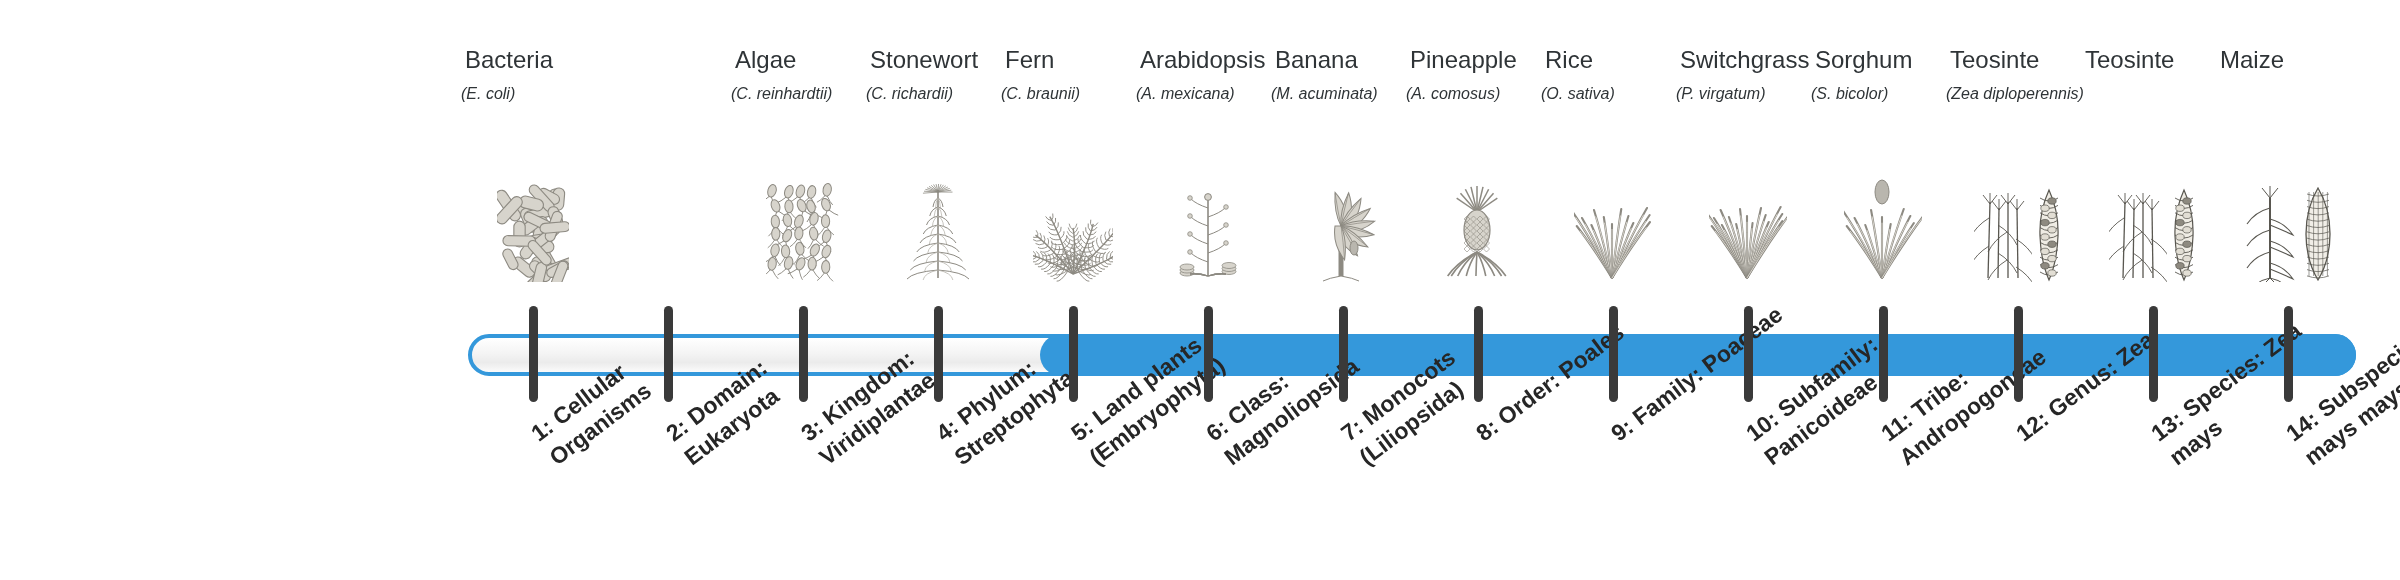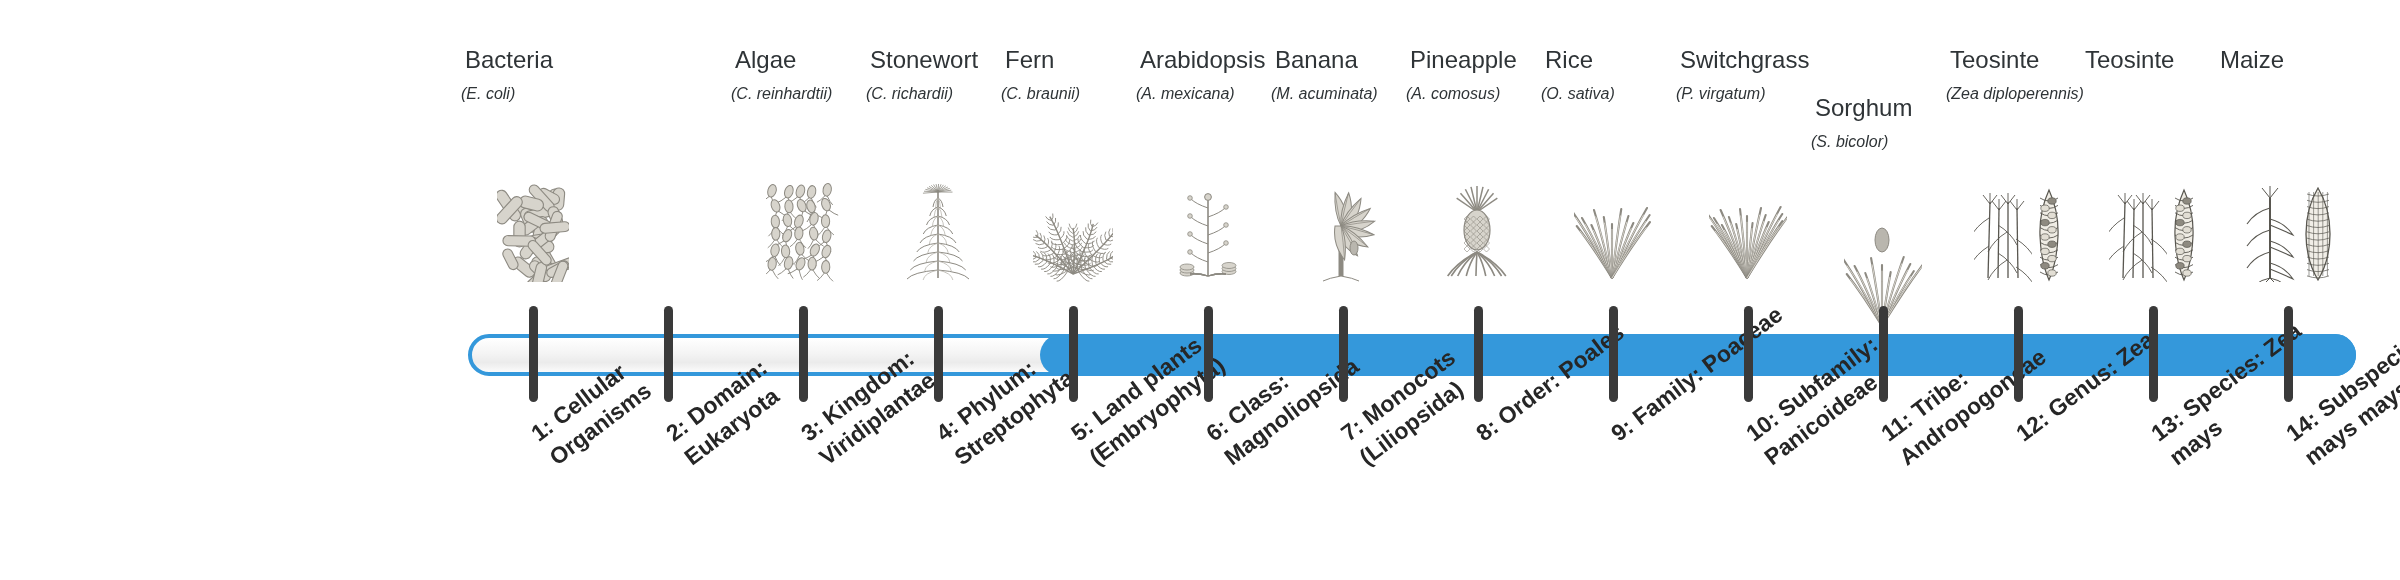--- a/index.html
+++ b/index.html
@@ -785,21 +785,21 @@
             <path d="M38 100 q17.632853714202025 -42.6 30.227749224346326 -63.9" fill="none" stroke="#d7d4cc" stroke-width="1" stroke-linecap="round"></path>
             <path d="M38 100 q19.824611779980113 -39.68 35.2437542755202 -64" fill="none" stroke="#8d8a82" stroke-width="2.1" stroke-linecap="round"></path>
             <path d="M38 100 q18.502970994648106 -38.4 31.71937884796818 -57.6" fill="none" stroke="#d7d4cc" stroke-width="1" stroke-linecap="round"></path>
             <path d="M38 100 q19.86317132070806 -35.339999999999996 35.31230457014766 -57" fill="none" stroke="#8d8a82" stroke-width="2.1" stroke-linecap="round"></path>
             <path d="M38 100 q18.53895989932752 -34.199999999999996 31.78107411313289 -51.300000000000004" fill="none" stroke="#d7d4cc" stroke-width="1" stroke-linecap="round"></path>
             <path d="M38 100 q27.476758315468203 -44.64 48.84757033861014 -72" fill="none" stroke="#8d8a82" stroke-width="2.1" stroke-linecap="round"></path>
             <path d="M38 100 q25.64497442777032 -43.199999999999996 43.96281330474912 -64.8" fill="none" stroke="#d7d4cc" stroke-width="1" stroke-linecap="round"></path>
           </svg>
         </div>
       </div>
-      <div class="col" style="left: 1350px; margin-top: 48px;">
+      <div class="col" style="left: 1350px;">
         <div class="common">Sorghum</div>
         <div class="latin">(S. bicolor)</div>
         <div class="art">
           <svg width="78" height="104" viewBox="0 0 78 104">
             <path d="M38 100 q-19.844325450060367 -32.24 -35.27880080010732 -52" fill="none" stroke="#8d8a82" stroke-width="2.1" stroke-linecap="round"></path>
             <path d="M38 100 q-18.521370420056343 -31.2 -31.750920720096588 -46.800000000000004" fill="none" stroke="#d7d4cc" stroke-width="1" stroke-linecap="round"></path>
             <path d="M38 100 q-21.833781622339643 -41.54 -38.81561177304826 -67" fill="none" stroke="#8d8a82" stroke-width="2.1" stroke-linecap="round"></path>
             <path d="M38 100 q-20.378196180850335 -40.199999999999996 -34.93405059574343 -60.300000000000004" fill="none" stroke="#d7d4cc" stroke-width="1" stroke-linecap="round"></path>
             <path d="M38 100 q-15.409266327479653 -37.2 -27.394251248852715 -60" fill="none" stroke="#8d8a82" stroke-width="2.1" stroke-linecap="round"></path>
             <path d="M38 100 q-14.381981905647674 -36 -24.654826123967442 -54" fill="none" stroke="#d7d4cc" stroke-width="1" stroke-linecap="round"></path>

